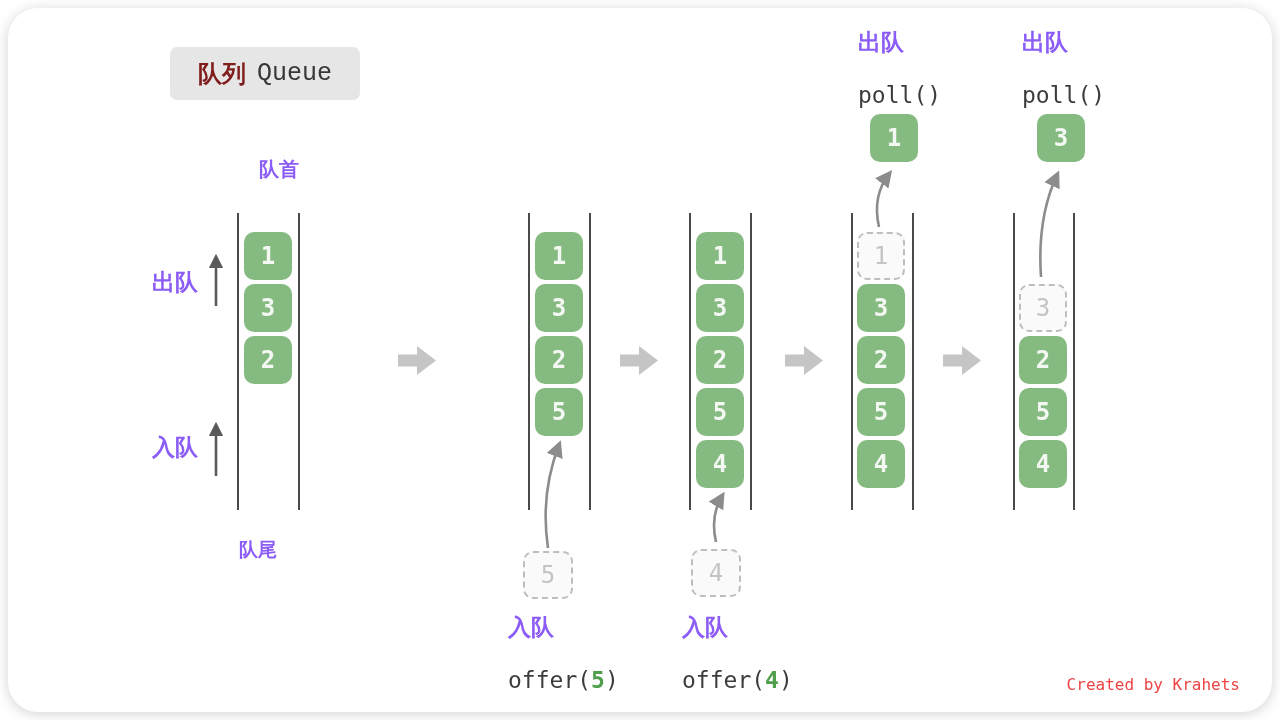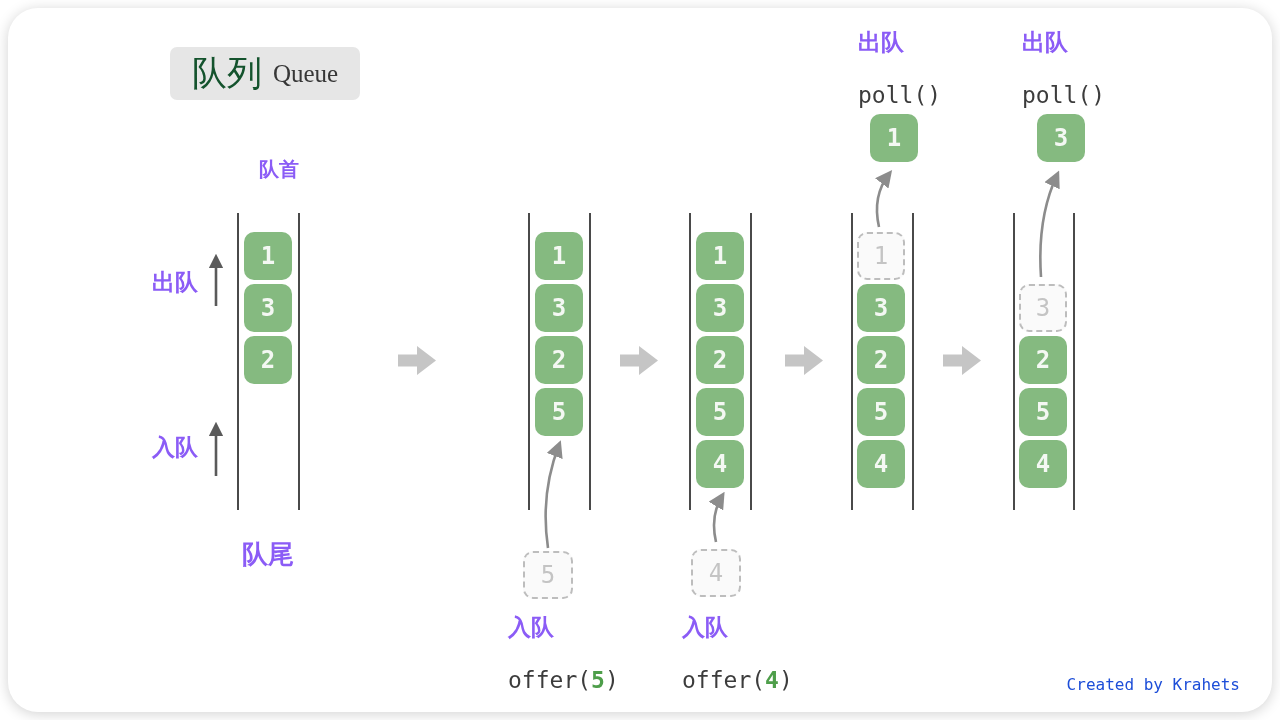--- a/index.html
+++ b/index.html
@@ -3,48 +3,48 @@
 <meta charset="utf-8">
 <style>
   html,body{margin:0;padding:0;background:#ffffff;}
   .canvas{position:relative;width:1280px;height:720px;background:#ffffff;overflow:hidden;
           font-family:"Liberation Sans",sans-serif;color:#3c3c3c;}
   .card{position:absolute;left:8px;top:8px;right:8px;bottom:8px;background:#ffffff;
         border-radius:30px;box-shadow:0 2px 14px rgba(0,0,0,0.18);}
   .stage{position:absolute;inset:0;}
   .abs{position:absolute;}
   .cjk{font-weight:700;color:#8b5cf6;}
-  .mono{font-family:Liberation Serif, serif;color:#3c3c3c;}
+  .mono{font-family:Liberation Mono, monospace;color:#3c3c3c;}
 
   .title-badge{left:170px;top:47px;width:190px;height:53px;background:#e6e6e6;border-radius:7px;
                display:flex;align-items:center;justify-content:center;gap:11px;}
-  .title-zh{font-size:35px;font-weight:400;color:#14532d;}
+  .title-zh{font-size:24px;font-weight:700;color:#7f1d1d;}
   .title-en{font-size:25px;color:#373737;}
 
   .lbl-front{left:237px;top:156px;width:62px;text-align:right;font-size:20px;}
-  .lbl-rear{left:237px;top:537px;width:62px;text-align:center;font-size:26px;}
+  .lbl-rear{left:227px;top:537px;width:62px;text-align:center;font-size:19px;}
   .lbl-deq{left:128px;top:267px;width:70px;text-align:right;font-size:23px;}
   .lbl-enq{left:128px;top:432px;width:70px;text-align:right;font-size:23px;}
 
   .wall{width:2px;background:#4a4a4a;top:213px;height:297px;}
 
   .box{width:48px;height:48px;border-radius:10px;background:#85ba80;
        display:flex;align-items:center;justify-content:center;
        font-family:"DejaVu Sans Mono","Liberation Mono",monospace;
        font-size:24px;font-weight:700;color:#f4f8f3;box-sizing:border-box;}
   .ghost{background:#fafafa;border:2px dashed #bdbdbd;color:#c4c4c4;font-weight:400;}
   .pend{width:50px;}
 
   .op-label{line-height:30px;}
   .op-zh{font-size:23px;font-weight:700;}
   .op-code{font-family:"DejaVu Sans Mono","Liberation Mono",monospace;font-size:23px;margin-top:23px;}
   .arg-green{color:#4e9e4a;font-weight:700;}
 
   .watermark{right:40px;top:675px;font-family:"DejaVu Sans Mono","Liberation Mono",monospace;
-             font-size:16px;color:#1d4ed8;text-align:right;}
+             font-size:16px;color:#ef4444;text-align:right;}
   svg.overlay{position:absolute;inset:0;width:1280px;height:720px;pointer-events:none;}
 </style>
 </head>
 <body>
 
 <div class="canvas">
   <div class="card"></div>
 
   <div class="stage">
 

